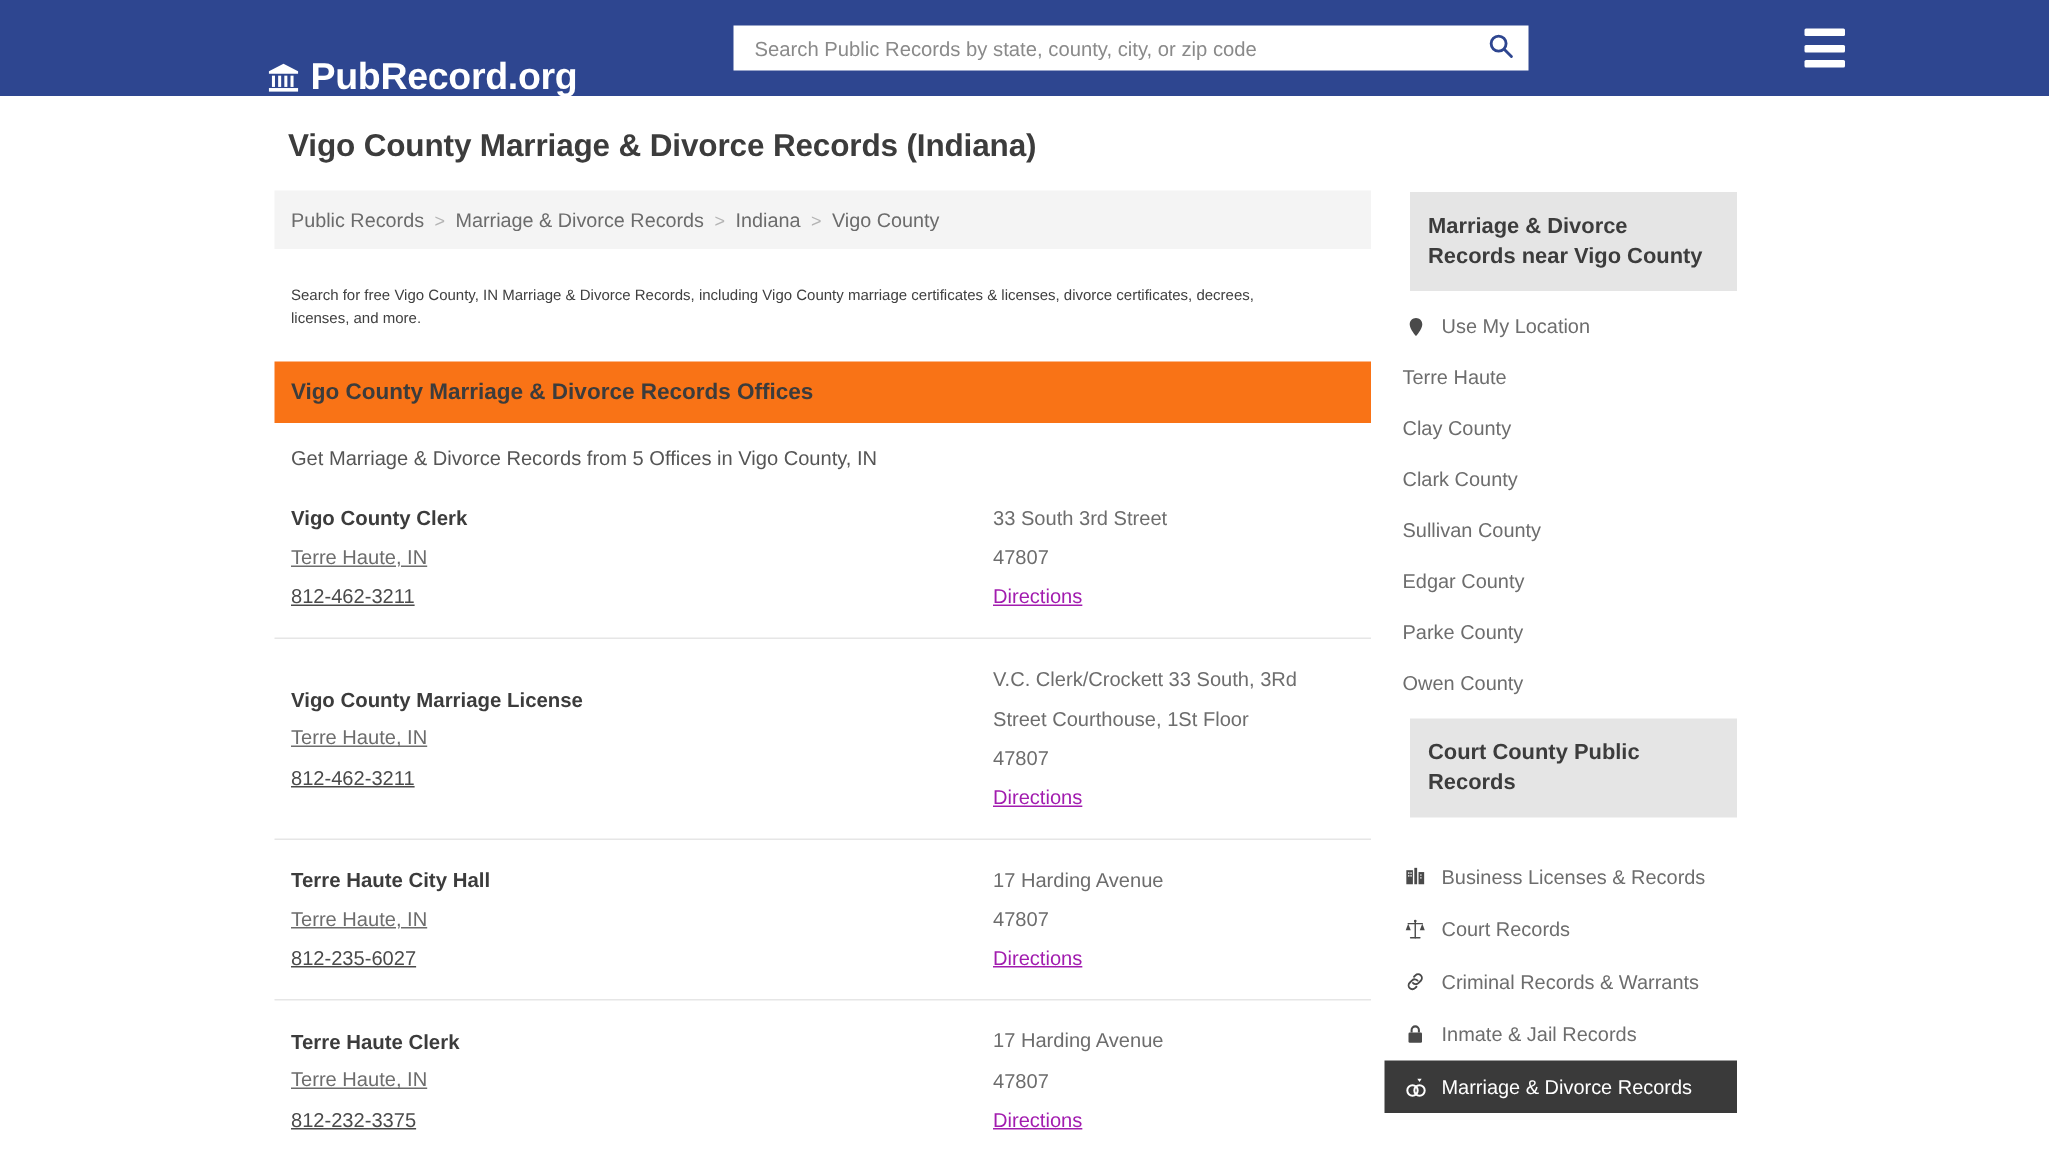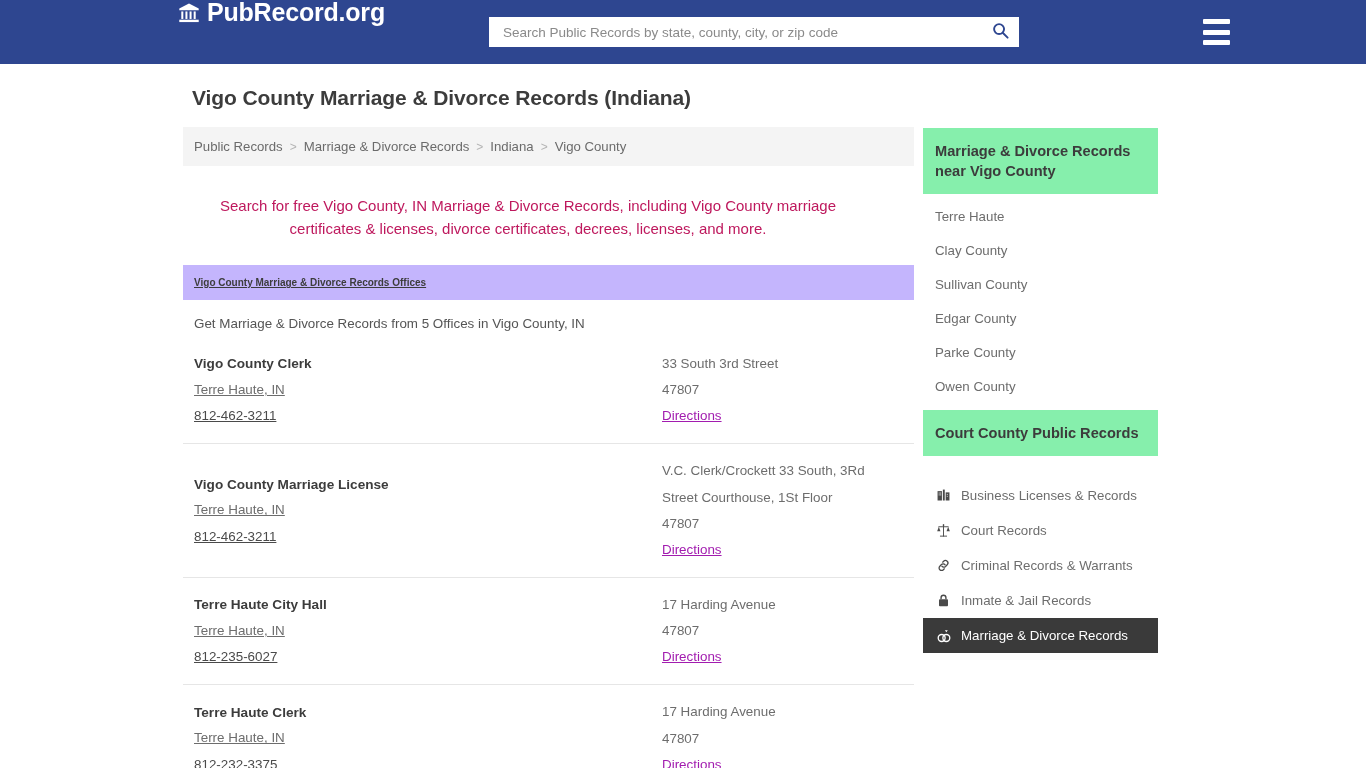--- a/index.html
+++ b/index.html
@@ -20,21 +20,21 @@
     height: 64px;
     background: #2e4690;
     display: flex;
     align-items: center;
     position: relative;
   }
   .header-inner {
     width: 1000px;
     margin: 0 auto;
     display: flex;
-    align-items: flex-start;
+    align-items: flex-end;
     position: relative;
     height: 64px;
   }
   .brand {
     display: flex;
     align-items: center;
     gap: 7px;
     text-decoration: none;
     flex: 0 0 auto;
     margin-left: -5px;
@@ -144,36 +144,34 @@
     color: #6b6b6b;
     text-decoration: none;
   }
   .breadcrumb .sep {
     color: #b4b4b4;
     margin: 0 7px;
     font-size: 12px;
   }
 
   .intro {
-    font-size: 15px;
+    font-size: 10px;
     line-height: 1.5;
-    color: #be185d;
+    color: #404040;
     padding: 14px 11px 10px 11px;
     max-width: 690px;
-    text-align: center;
   }
 
   .section-head {
-    background: #c4b5fd;
+    background: #f97316;
     padding: 12px 11px;
-    font-size: 10px;
+    font-size: 15px;
     font-weight: bold;
     color: #3c3c3c;
     margin-top: 11px;
-    text-decoration: underline;
   }
   .section-sub {
     font-size: 13.4px;
     color: #555555;
     padding: 16px 11px 14px 11px;
   }
 
   
   .office-list { margin: 0; padding: 0; list-style: none; }
   .office {
@@ -209,26 +207,27 @@
     color: #a21caf;
     text-decoration: underline;
     line-height: 1.95;
     display: inline-block;
     cursor: pointer;
   }
 
   
   .side-panel { margin-bottom: 6px; }
   .side-head {
-    background: #86efac;
+    background: #e5e5e5;
     padding: 13px 12px;
     font-size: 14.6px;
     font-weight: bold;
     color: #3c3c3c;
     line-height: 1.38;
+    margin-left: 17px;
   }
   .side-list { margin: 0; padding: 6px 0 0 0; list-style: none; }
   .side-item {
     display: flex;
     align-items: center;
     gap: 9px;
     padding: 9px 12px;
     font-size: 13.3px;
     color: #6d6d6d;
     text-decoration: none;
@@ -373,26 +372,41 @@
       </ul>
     </div>
 
     <aside class="col-side">
 
       <section class="side-panel">
         <div class="side-head">Marriage &amp; Divorce Records near Vigo County</div>
         <ul class="side-list">
           <li>
               <a class="side-item" href="#">
+            <span class="side-ico">
+              <svg viewBox="0 0 24 24" width="14" height="14" fill="#4a4a4a" aria-hidden="true">
+                <path d="M12 1.8c-4 0-7.2 3.2-7.2 7.2 0 5.4 7.2 13.2 7.2 13.2s7.2-7.8 7.2-13.2c0-4-3.2-7.2-7.2-7.2z"></path>
+              </svg>
+            </span>
+            <span class="side-label">Use My Location</span>
+          </a>
+            </li>
+          <li>
+              <a class="side-item" href="#">
             <span class="side-label">Terre Haute</span>
           </a>
             </li>
           <li>
               <a class="side-item" href="#">
             <span class="side-label">Clay County</span>
+          </a>
+            </li>
+          <li>
+              <a class="side-item" href="#">
+            <span class="side-label">Clark County</span>
           </a>
             </li>
           <li>
               <a class="side-item" href="#">
             <span class="side-label">Sullivan County</span>
           </a>
             </li>
           <li>
               <a class="side-item" href="#">
             <span class="side-label">Edgar County</span>

